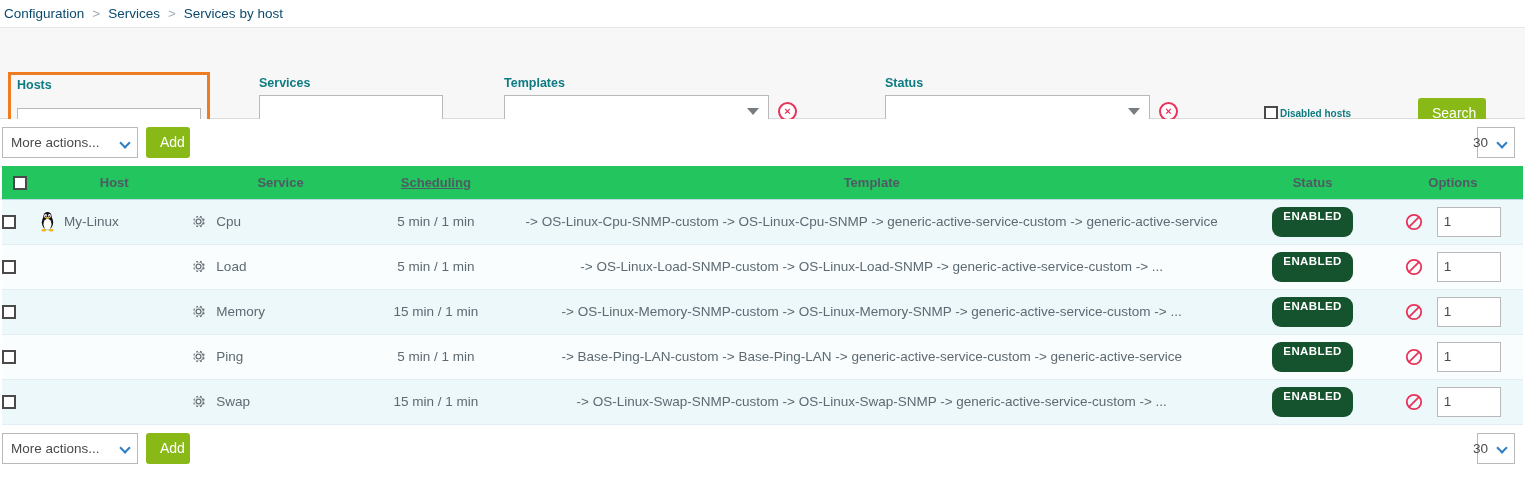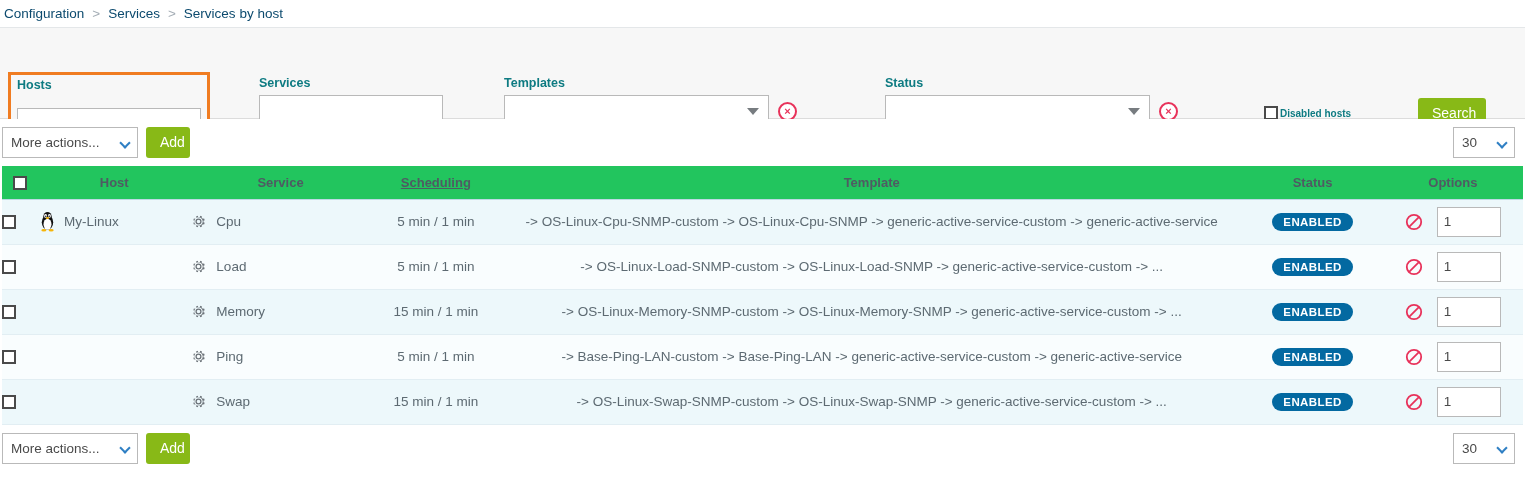--- a/index.html
+++ b/index.html
@@ -167,22 +167,22 @@
     width: 8px; height: 8px;
     border-right: 2.5px solid #2f7fc4;
     border-bottom: 2.5px solid #2f7fc4;
     transform: rotate(45deg);
   }
   .more-actions { width: 136px; }
   .add-btn { margin-left: 8px; width: 44px; }
   .page-size {
     position: absolute;
     right: 10px;
-    width: 62px;
-    justify-content: flex-start;
+    width: 38px;
+    justify-content: flex-end;
   }
 
   
   table.grid { width: 1521px; border-collapse: collapse; table-layout: fixed; margin-left: 2px; }
   table.grid thead th {
     background: #22c55e;
     color: #4f5b63;
     font-weight: bold;
     font-size: 13px;
     height: 33px;
@@ -213,27 +213,27 @@
   .host-cell { display: flex; align-items: center; gap: 7px; }
   .host-link { color: #5d6a72; text-decoration: none; font-size: 13.5px; }
   .srv-cell { display: flex; align-items: center; gap: 9px; }
   td.c-sched { text-align: center; }
   td.c-tpl { text-align: center; color: #6c7a83; font-size: 13px; }
   td.c-status { text-align: center; }
   td.c-opt { text-align: center; }
 
   .badge-enabled {
     display: inline-block;
-    background: #0369a1;
+    background: #14532d;
     color: #fff;
     font-size: 11.5px;
     font-weight: bold;
     letter-spacing: .4px;
     border-radius: 9px;
-    padding: 3px 11px 3px 11px;
+    padding: 3px 11px 15px 11px;
   }
   .opt-cell { display: flex; align-items: center; justify-content: center; gap: 14px; }
   .ban-icon { width: 18px; height: 18px; display: inline-block; }
   .opt-input {
     width: 64px; height: 30px;
     border: 1px solid #b9b9b9;
     background: #fff;
     font-family: "Liberation Sans", sans-serif;
     font-size: 13.5px;
     color: #4a4a4a;

